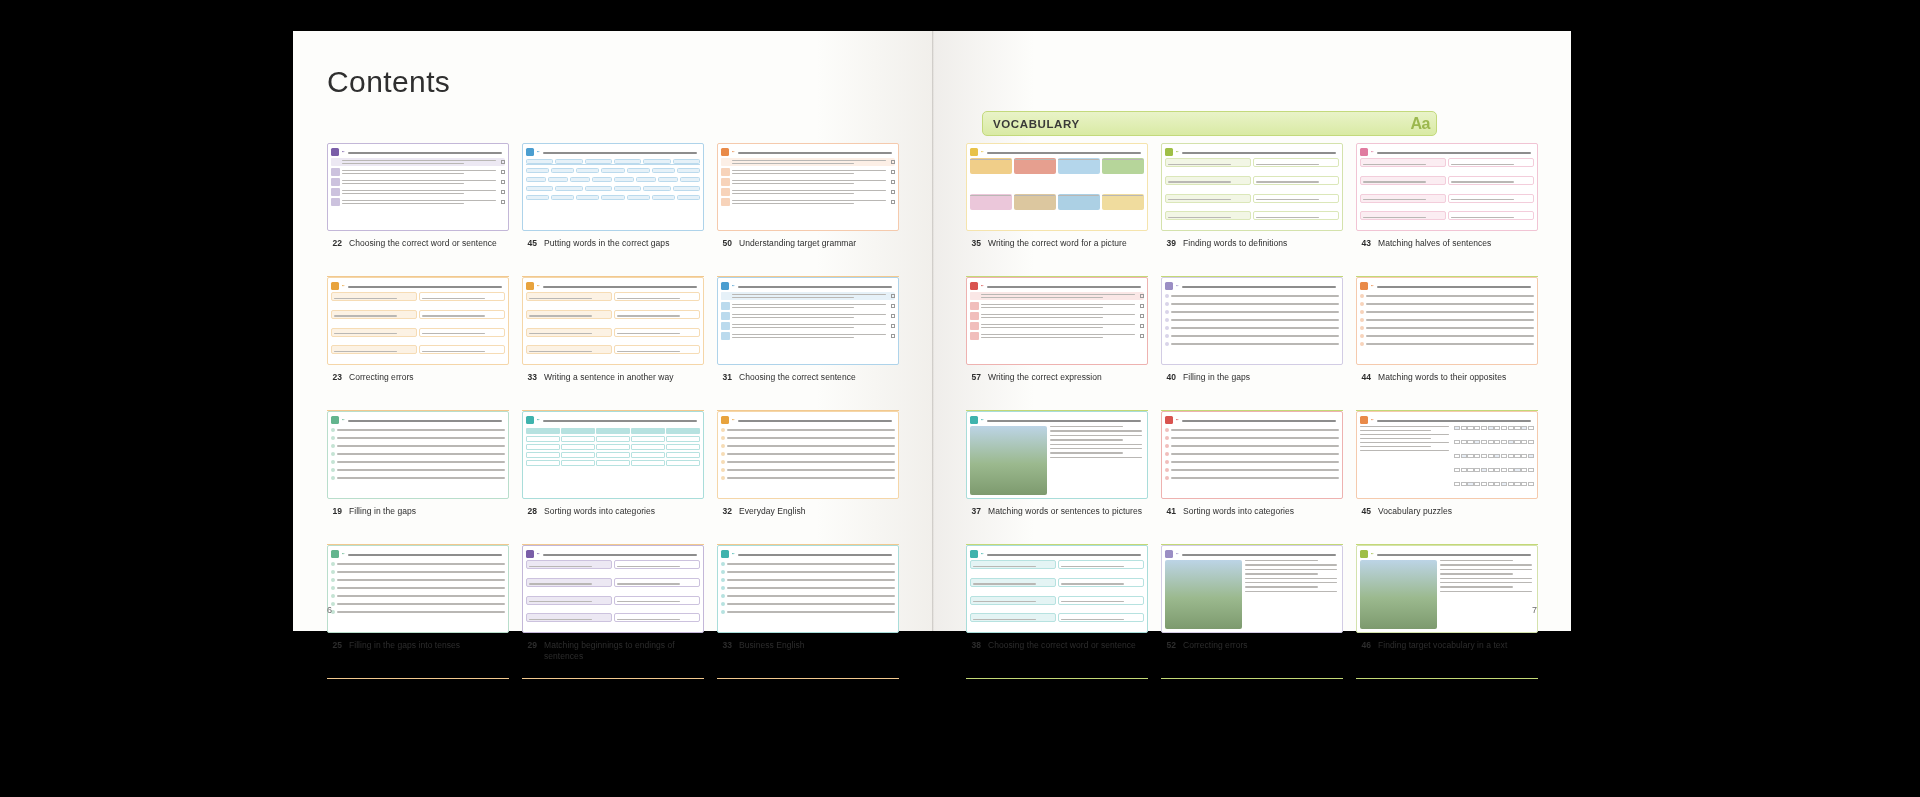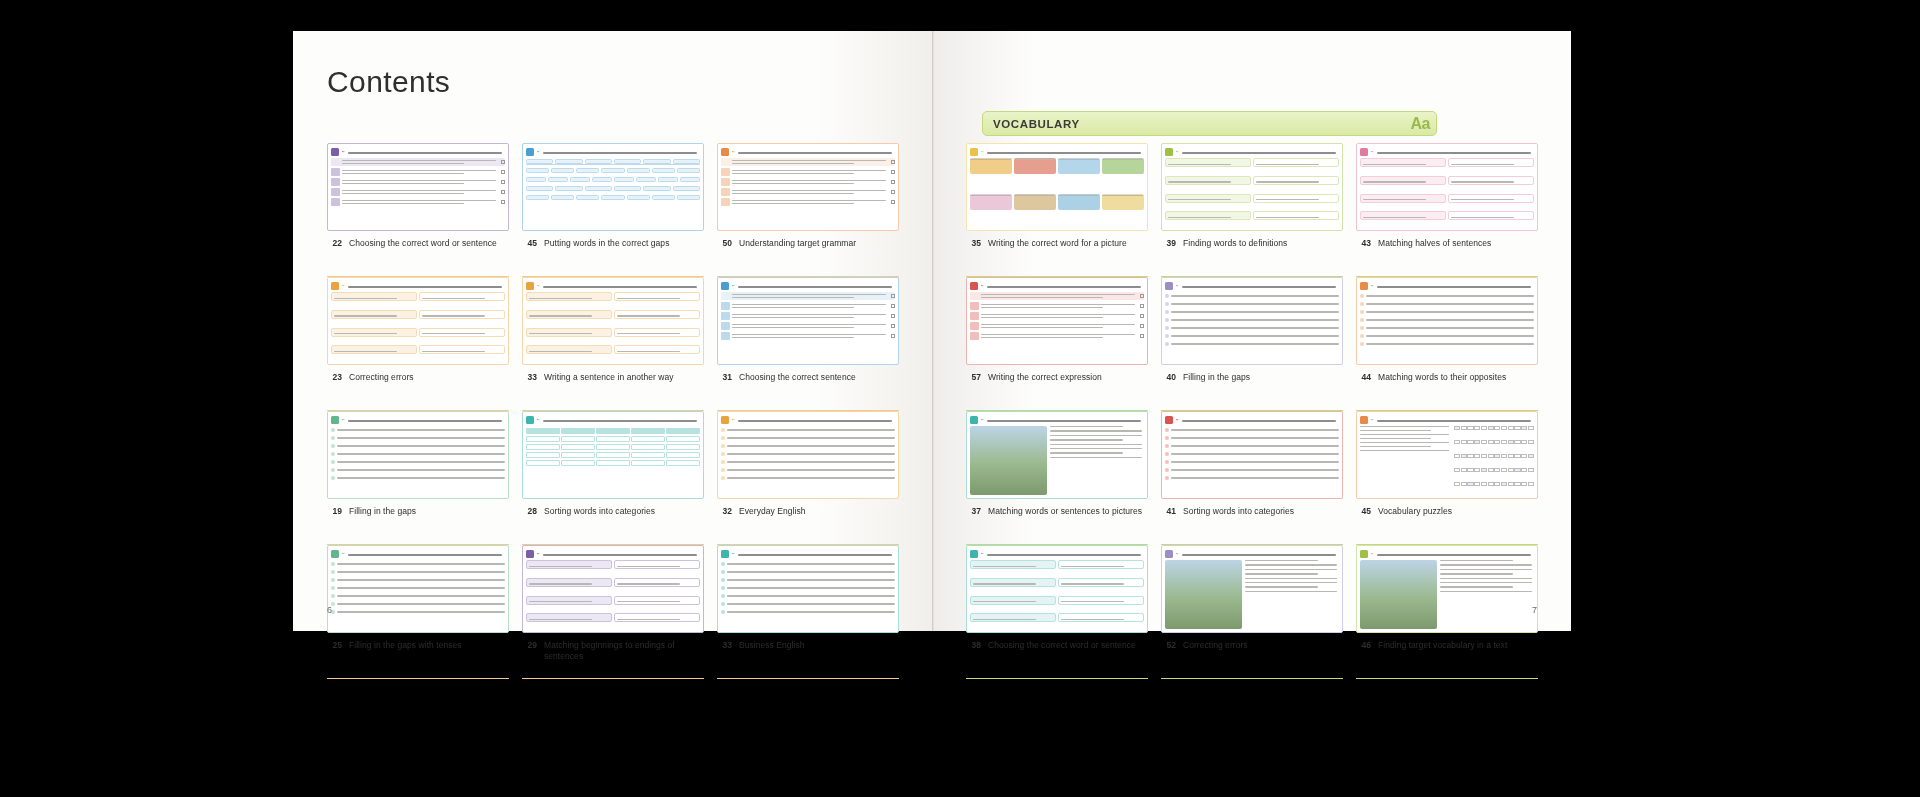--- a/index.html
+++ b/index.html
@@ -709,21 +709,21 @@
                 </div>
                 <div style="display: flex; align-items: center; gap: 2px;">
                   <span style="width: 4px; height: 4px; border-radius: 50%; background: rgb(196, 227, 212);"></span>
                   <span class="ln full" style="flex: 1 1 auto;"></span>
                 </div>
               </div>
             </div>
           </div>
           <div class="cap">
             <span class="cap-num">25</span>
-            <span class="cap-label">Filling in the gaps with tenses</span>
+            <span class="cap-label">Filling in the gaps into tenses</span>
           </div>
           <div class="sep" style="background: rgb(242, 201, 143);"></div>
         </div>
         <div class="cell">
           <div class="thumb" style="border: 1px solid rgb(195, 183, 216);">
             <div class="thumb-inner">
               <div class="ex-head">
                 <span class="ex-icon" style="background: rgb(122, 94, 168);"></span>
                 <span class="ex-num" style="color: rgb(122, 94, 168);">••</span>
                 <span class="ex-title">

